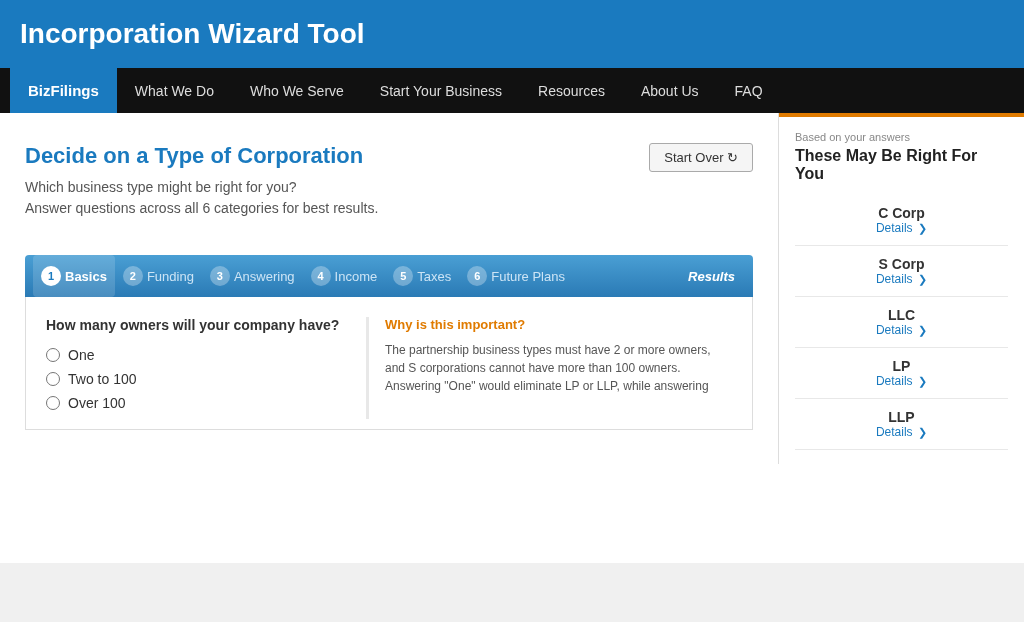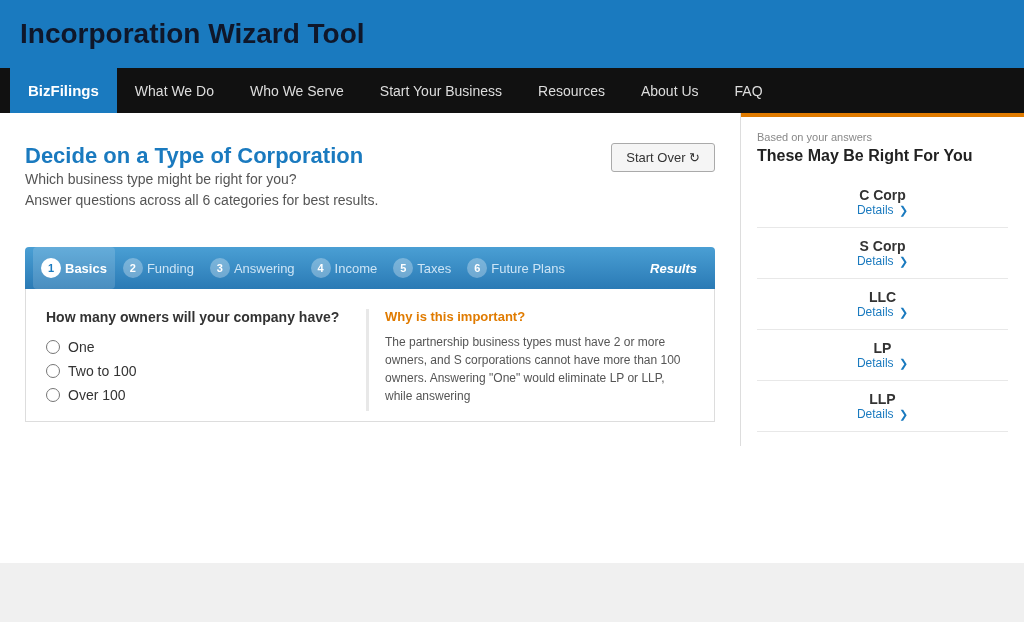--- a/index.html
+++ b/index.html
@@ -4,21 +4,21 @@
   <style>
     * { margin: 0; padding: 0; box-sizing: border-box; }
     body { font-family: Arial, sans-serif; font-size: 14px; background: #f0f0f0; }
 
     
     .top-banner {
       background: #1a7abf;
       padding: 18px 20px 18px 20px;
     }
     .top-banner h1 {
-      color: #0f172a;
+      color: #ffffff;
       font-size: 28px;
       font-weight: bold;
     }
 
     
     .nav-bar {
       background: #111;
       padding: 0 10px;
       display: flex;
       align-items: stretch;
@@ -63,21 +63,21 @@
     
     .main-content {
       flex: 1;
       padding: 30px 25px 20px 25px;
     }
 
     .page-title {
       color: #1a7abf;
       font-size: 22px;
       font-weight: bold;
-      margin-bottom: 0;
+      margin-bottom: 8px;
     }
 
     .page-subtitle {
       color: #555;
       font-size: 14px;
       line-height: 1.5;
       margin-bottom: 20px;
     }
     .start-over-btn {
       border: 1px solid #aaa;
@@ -201,21 +201,21 @@
       margin-bottom: 9px;
     }
     .why-important-text {
       color: #555;
       font-size: 12px;
       line-height: 1.5;
     }
 
     
     .sidebar {
-      width: 284px;
+      width: 246px;
       border-left: 1px solid #ddd;
       padding: 0;
     }
     .sidebar-orange-bar {
       height: 4px;
       background: #e07b00;
     }
     .sidebar-inner {
       padding: 14px 16px;
     }

